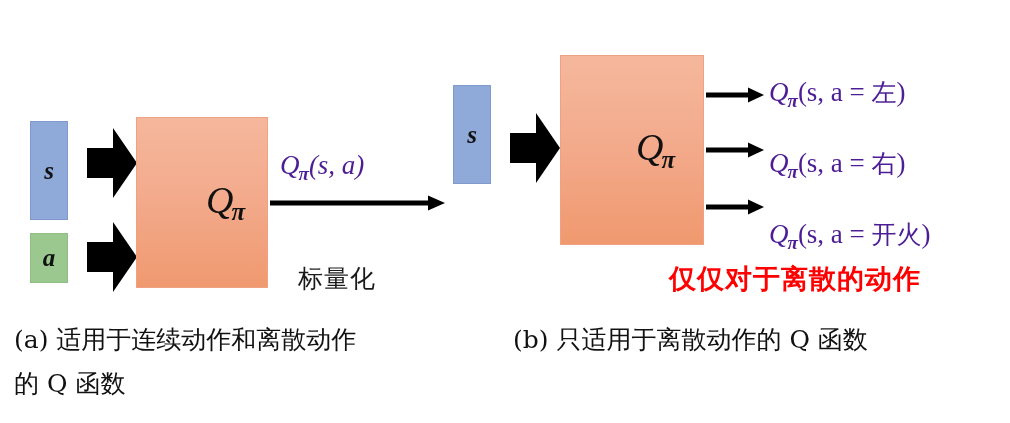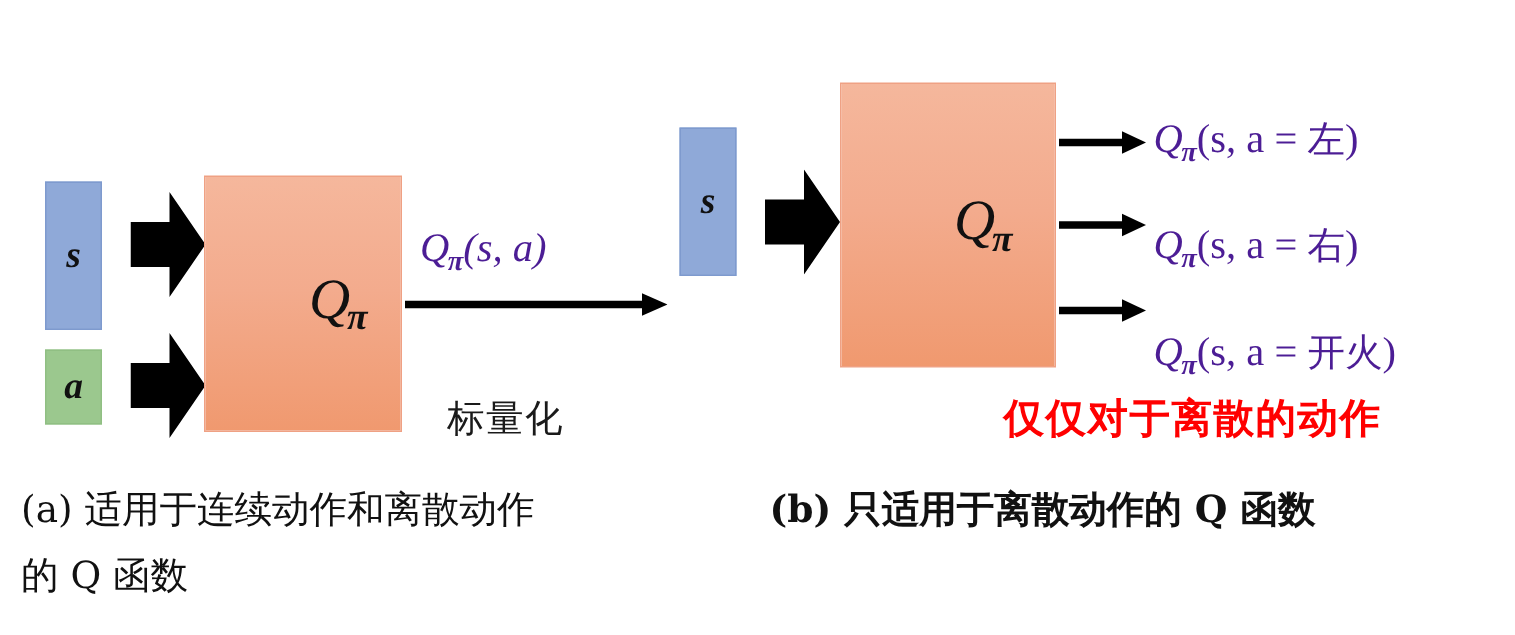--- a/index.html
+++ b/index.html
@@ -216,16 +216,16 @@
         <line x1="0" y1="8" x2="43" y2="8" stroke="#000000" stroke-width="5"></line>
         <polygon points="42,0.5 58,8 42,15.5" fill="#000000"></polygon>
       </svg>
     </div>
     <div class="formula" style="left:769px; top:181px;margin-top:40px;">
       <span>Q</span><span class="pi">π</span><span class="eq">(s, a = </span><span class="cn">开火</span><span class="eq">)</span>
     </div>
 
     <div class="cn-text warn" style="left:669px; top:261px;">仅仅对于离散的动作</div>
 
-    <div class="caption" style="left:513px; top:322px;font-weight:bold;">(b) 只适用于离散动作的 Q 函数</div>
+    <div class="caption" style="left:513px; top:322px;">(b) 只适用于离散动作的 Q 函数</div>
   </div>
 
 </div>
 
 </body></html>

